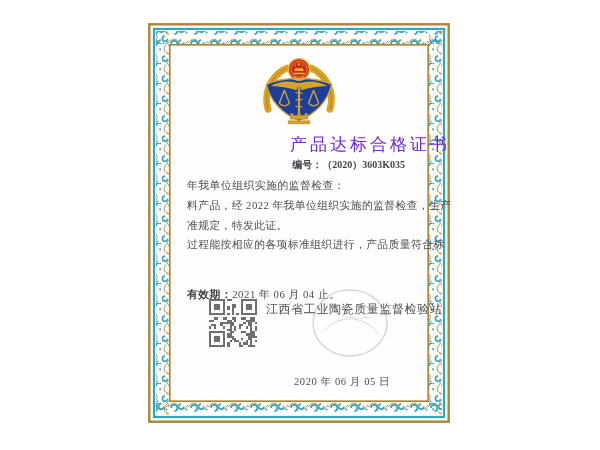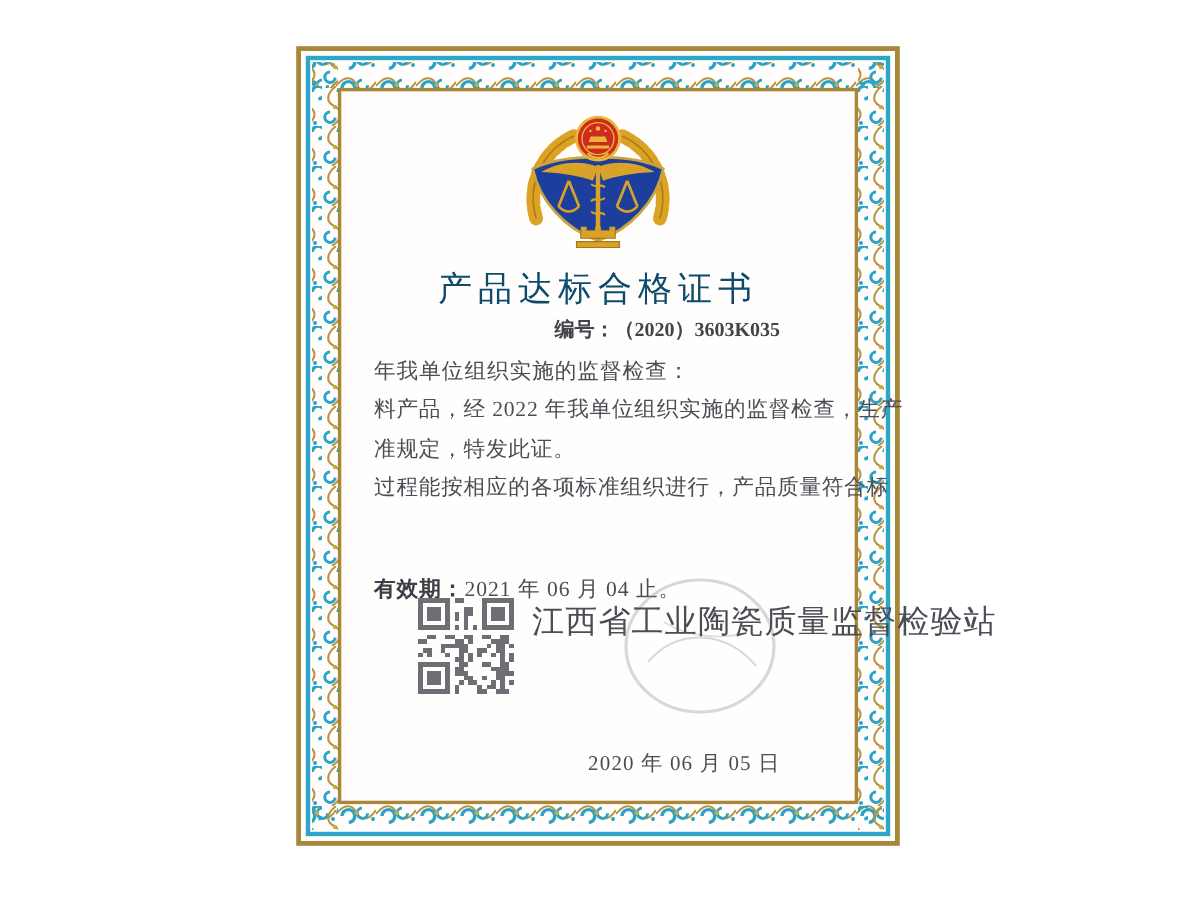--- a/index.html
+++ b/index.html
@@ -3,44 +3,44 @@
 <meta charset="utf-8">
 <style>
   html,body{margin:0;padding:0;}
   body{
     width:600px;height:450px;position:relative;background:#ffffff;overflow:hidden;
     font-family:"Liberation Serif","DejaVu Serif",serif;
   }
   .cert{position:absolute;left:148px;top:23px;width:302px;height:400px;background:#fffefc;}
   .layer{position:absolute;left:0;top:0;}
   .title{
-    position:absolute;left:0;top:110px;width:100%;text-align:center;
-    font-size:17px;letter-spacing:3px;color:#0c4a6e;font-weight:500;
+    position:absolute;left:0;top:110px;width:100%;text-align:right;
+    font-size:17px;letter-spacing:3px;color:#6d28d9;font-weight:500;
   }
   .number{
     position:absolute;left:0;top:135px;width:100%;box-sizing:border-box;
-    text-align:right;padding-right:60px;font-size:10px;font-weight:600;color:#43434b;
+    text-align:right;padding-right:45px;font-size:10px;font-weight:600;color:#43434b;
   }
   .recipient{
     position:absolute;left:39px;top:156px;font-size:10.8px;color:#4c4c56;letter-spacing:.5px;
   }
   .bodytext{
     position:absolute;left:39px;top:173px;width:241px;font-size:10.8px;color:#4c4c56;
   }
   .bodytext .bl{display:block;height:19.5px;line-height:19.5px;white-space:nowrap;
     text-align:justify;letter-spacing:.4px;}
   .bodytext .bl.just{text-align-last:justify;}
   .bodytext .bl.indent{padding-left:22px;}
   .validity{
     position:absolute;left:39px;top:241px;font-size:10.8px;color:#4c4c56;letter-spacing:.5px;margin-top:24px;
   }
   .validity b{font-weight:700;color:#3e3e46;}
   .qr{position:absolute;left:61px;top:276px;width:48px;height:48px;}
   .issuer{
-    position:absolute;left:118px;top:278px;font-size:16px;color:#4c4c56;letter-spacing:.6px;
+    position:absolute;left:118px;top:278px;font-size:12px;color:#4c4c56;letter-spacing:.6px;
     white-space:nowrap;
   }
   .issuedate{
     position:absolute;left:146px;top:313px;font-size:10.5px;color:#4c4c56;letter-spacing:.6px;
     white-space:nowrap;
     margin-top:39px;
   }
   .stamp{position:absolute;left:150px;top:258px;width:110px;height:86px;opacity:.38;pointer-events:none;}
 </style>
 </head>

